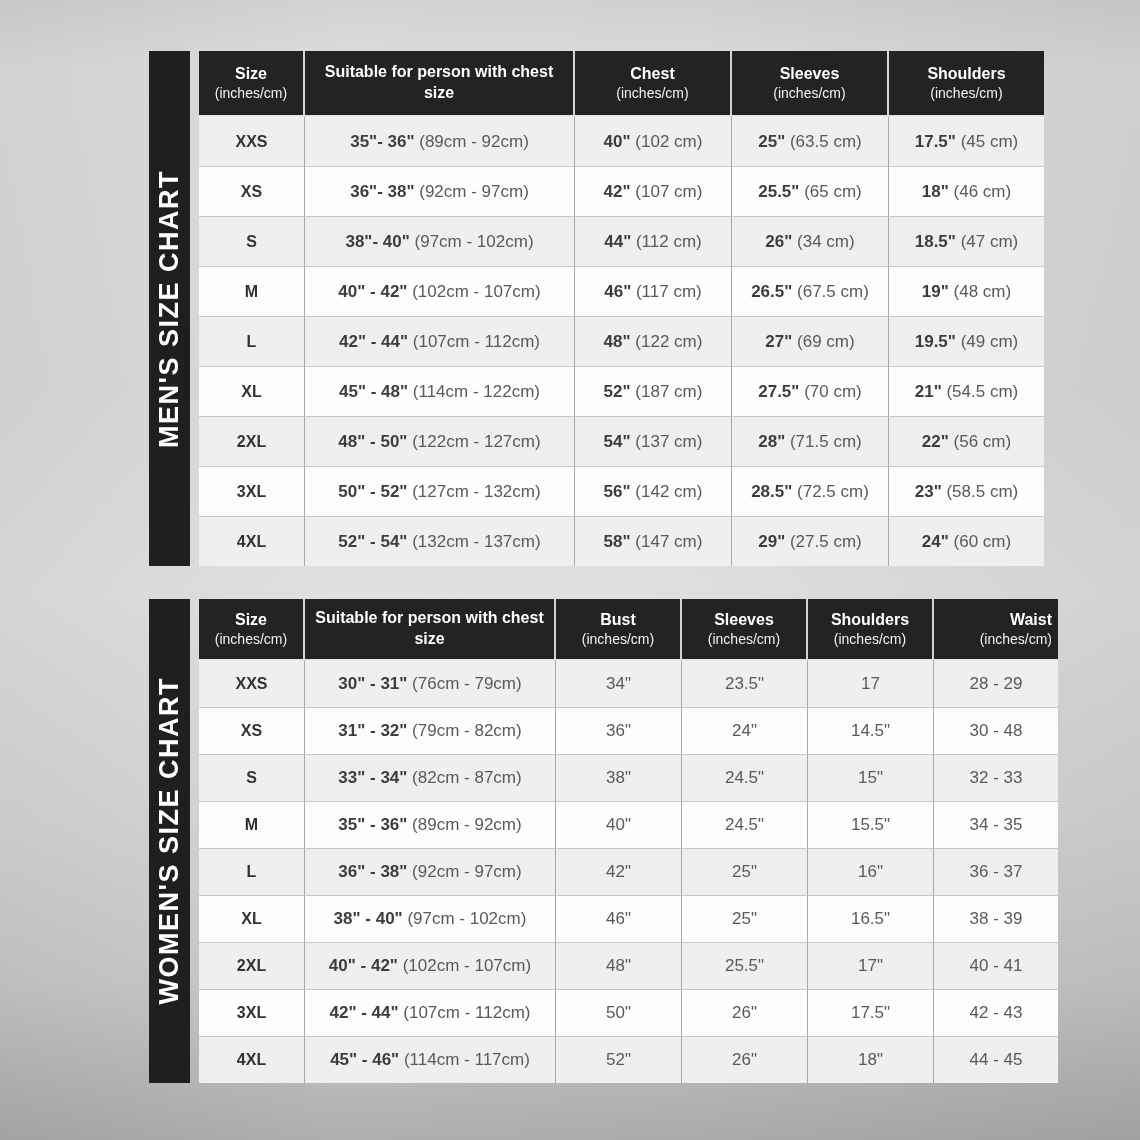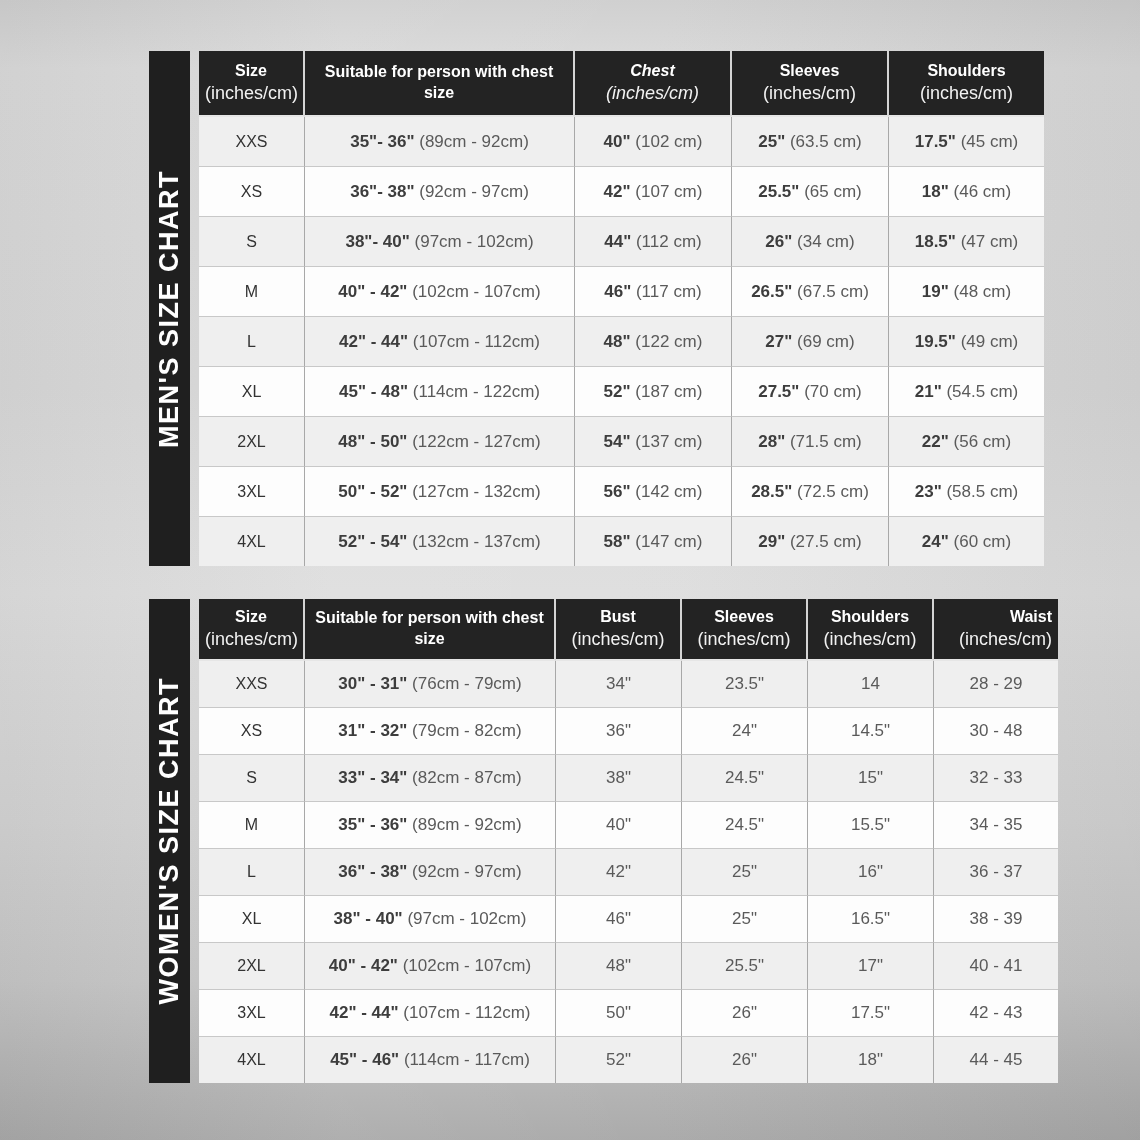--- a/index.html
+++ b/index.html
@@ -52,43 +52,43 @@
     vertical-align: middle;
     text-align: center;
     padding: 8px 6px;
     border-right: 2px solid #d4d4d4;
     border-bottom: 2px solid #e6e6e6;
   }
   th:last-child { border-right: none; }
   #mens-table th   { height: 48px; }
   #womens-table th { height: 44px; }
   .hdr-title { font-size: 16px; font-weight: 700; line-height: 1.3; }
-  .hdr-unit  { font-size: 18px; font-weight: 400; line-height: 1.25; color: #f2f2f2; }
+  .hdr-unit  { font-size: 14px; font-weight: 400; line-height: 1.25; color: #f2f2f2; }
   td {
     text-align: center;
     vertical-align: middle;
     font-size: 17px;
     border-right: 1px solid #a8a8a8;
     border-bottom: 1px solid #c8c8c8;
     padding: 0 2px;
     white-space: nowrap;
   }
   td:last-child { border-right: none; }
   tbody tr:last-child td { border-bottom: none; margin-top: 40px; }
   tbody tr:nth-child(odd)  td { background: #efefef; }
   tbody tr:nth-child(even) td { background: #fdfdfd; }
   #mens-table td   { height: 49px; }
   #womens-table td { height: 46px; }
-  .size-cell { font-weight: 400; font-size: 16px; color: #333333; }
+  .size-cell { font-weight: 700; font-size: 16px; color: #333333; }
   .val-b { font-weight: 700; color: #3d3d3d; }
   .val-r { font-weight: 400; color: #5a5a5a; }
   
   #mens-table th:nth-child(1){ width: 92px;  }
   #mens-table th:nth-child(2){ width: 256px; }
-  #mens-table th:nth-child(3){ width: 143px; font-style: italic; }
+  #mens-table th:nth-child(3){ width: 143px; }
   #mens-table th:nth-child(4){ width: 143px; }
   #mens-table th:nth-child(5){ width: 143px; }
   #womens-table th:nth-child(1){ width: 92px;  }
   #womens-table th:nth-child(2){ width: 237px; }
   #womens-table th:nth-child(3){ width: 112px; }
   #womens-table th:nth-child(4){ width: 112px; }
   #womens-table th:nth-child(5){ width: 112px; }
   #womens-table th:nth-child(6){ width: 112px; text-align: right; }
 </style>
 </head>
@@ -223,21 +223,21 @@
               <div class="hdr-unit">(inches/cm)</div>
             </th>
           </tr>
         </thead>
       <tbody>
           <tr>
             <td class="size-cell">XXS</td>
             <td><span class="val-b">30" - 31"</span> <span class="val-r">(76cm - 79cm)</span></td>
             <td><span class="val-r">34"</span></td>
             <td><span class="val-r">23.5"</span></td>
-            <td><span class="val-r">14</span></td>
+            <td><span class="val-r">17</span></td>
             <td><span class="val-r">28 - 29</span></td>
           </tr>
           <tr>
             <td class="size-cell">XS</td>
             <td><span class="val-b">31" - 32"</span> <span class="val-r">(79cm - 82cm)</span></td>
             <td><span class="val-r">36"</span></td>
             <td><span class="val-r">24"</span></td>
             <td><span class="val-r">14.5"</span></td>
             <td><span class="val-r">30 - 48</span></td>
           </tr>

